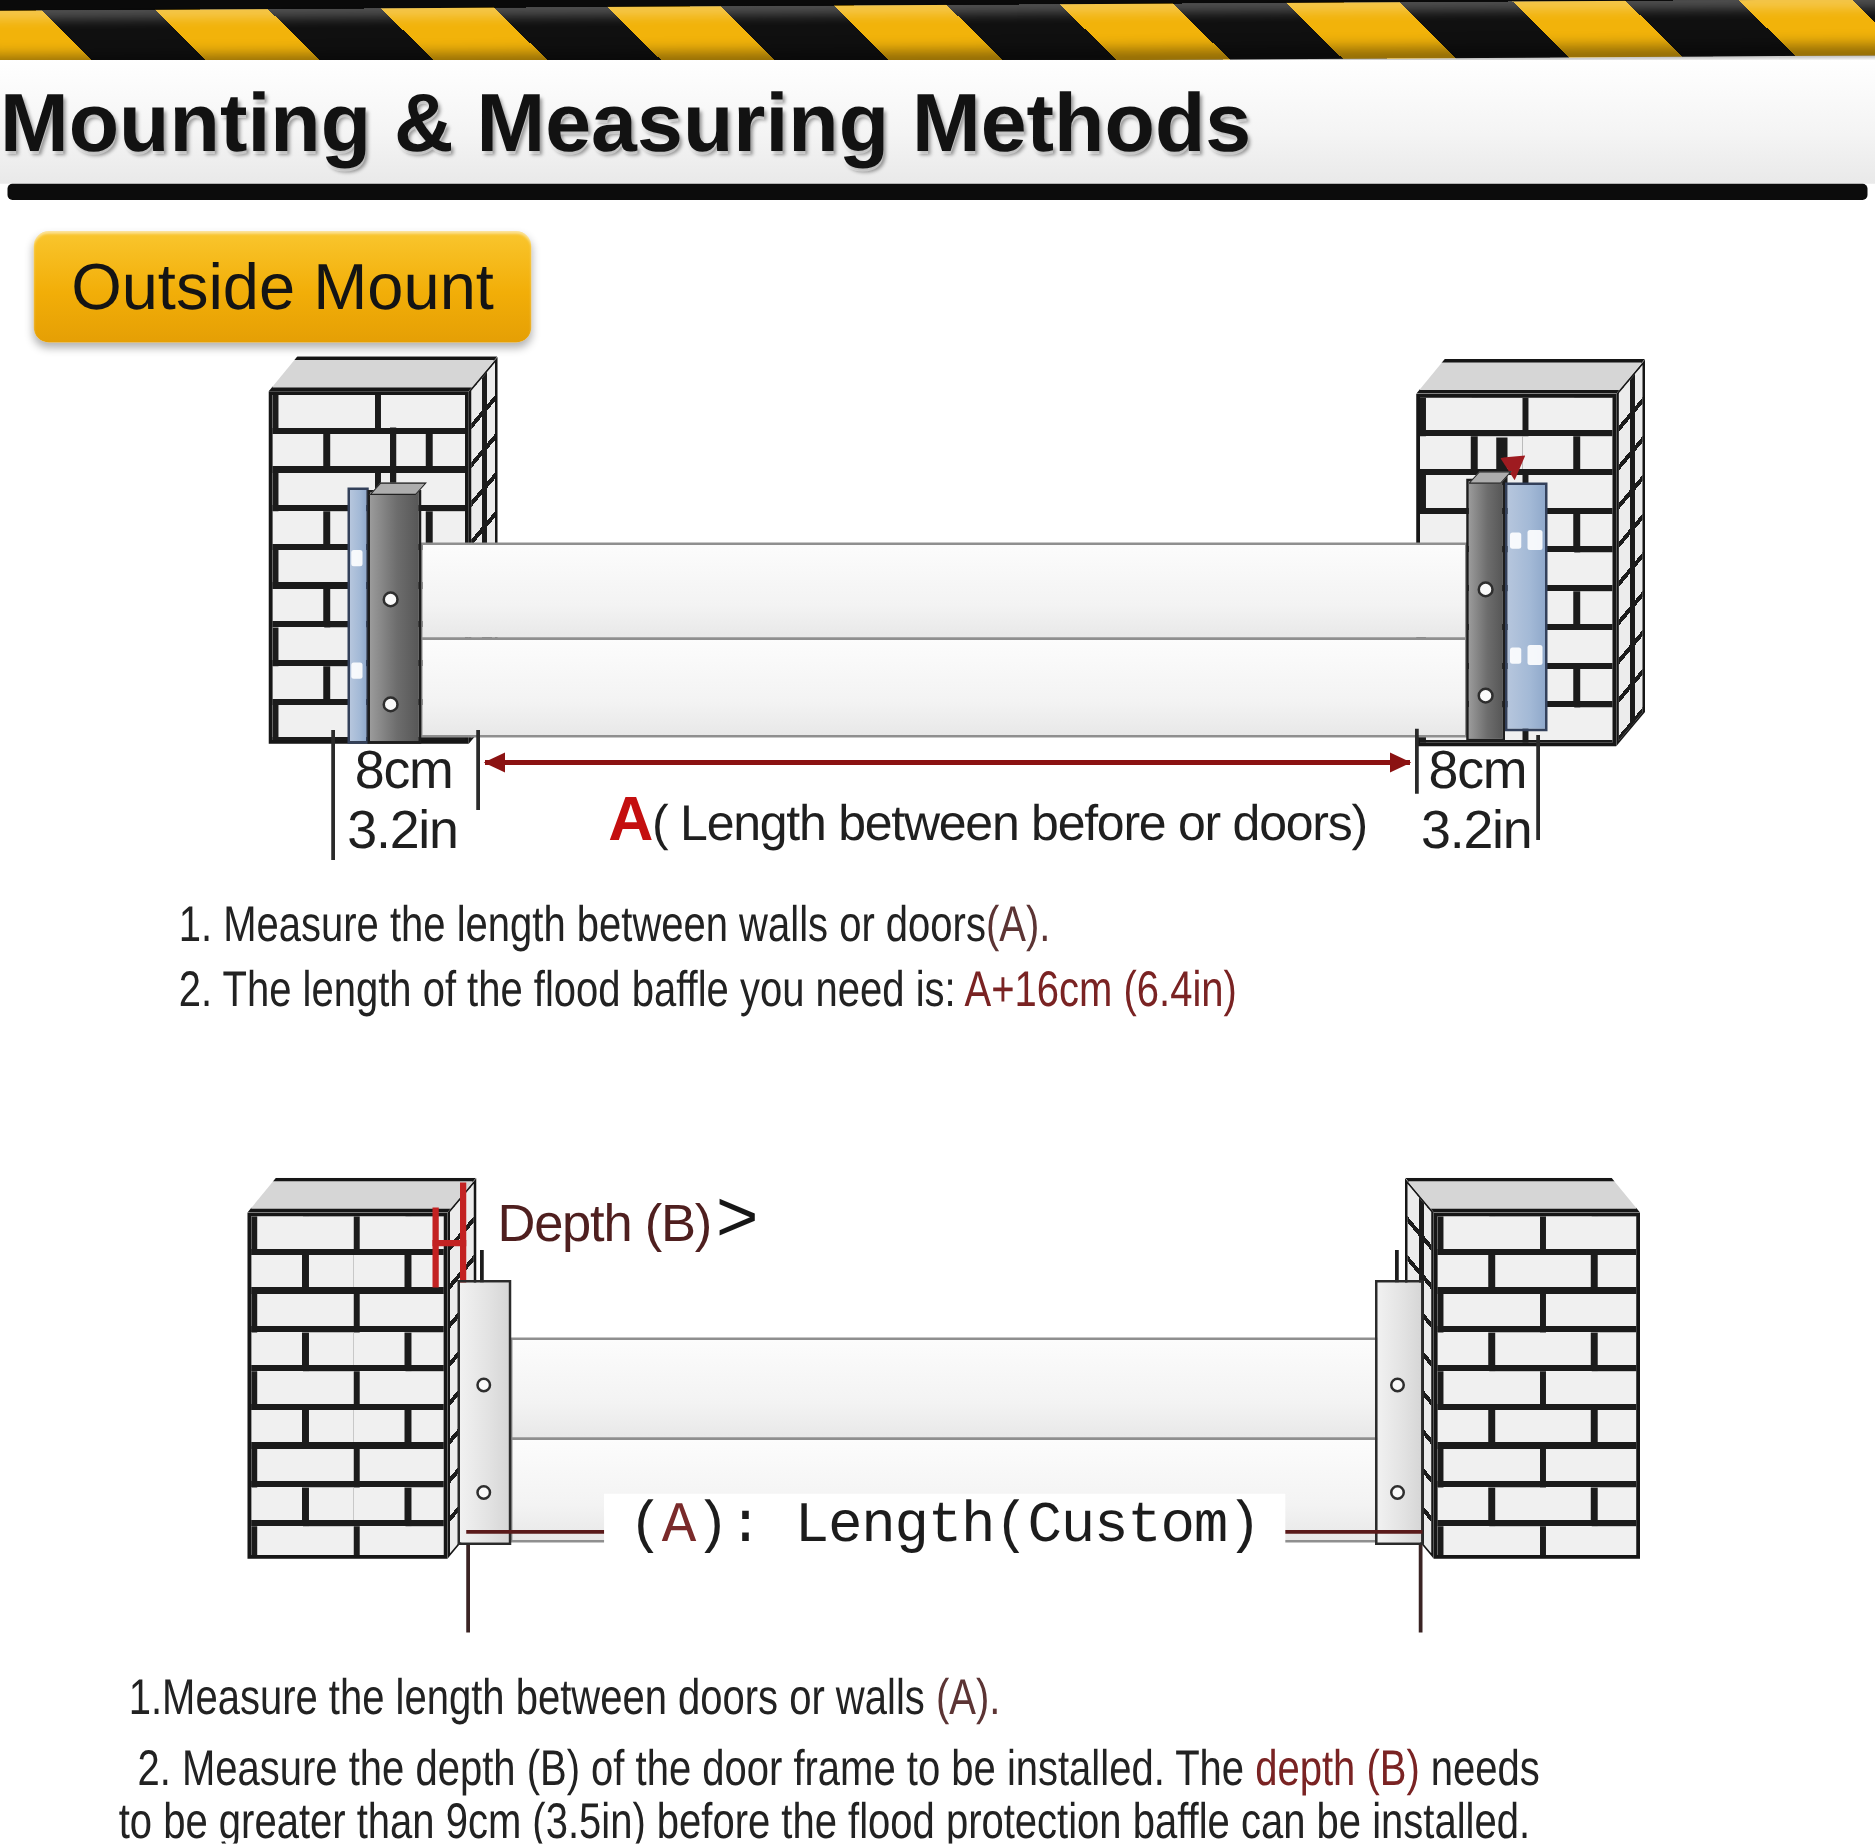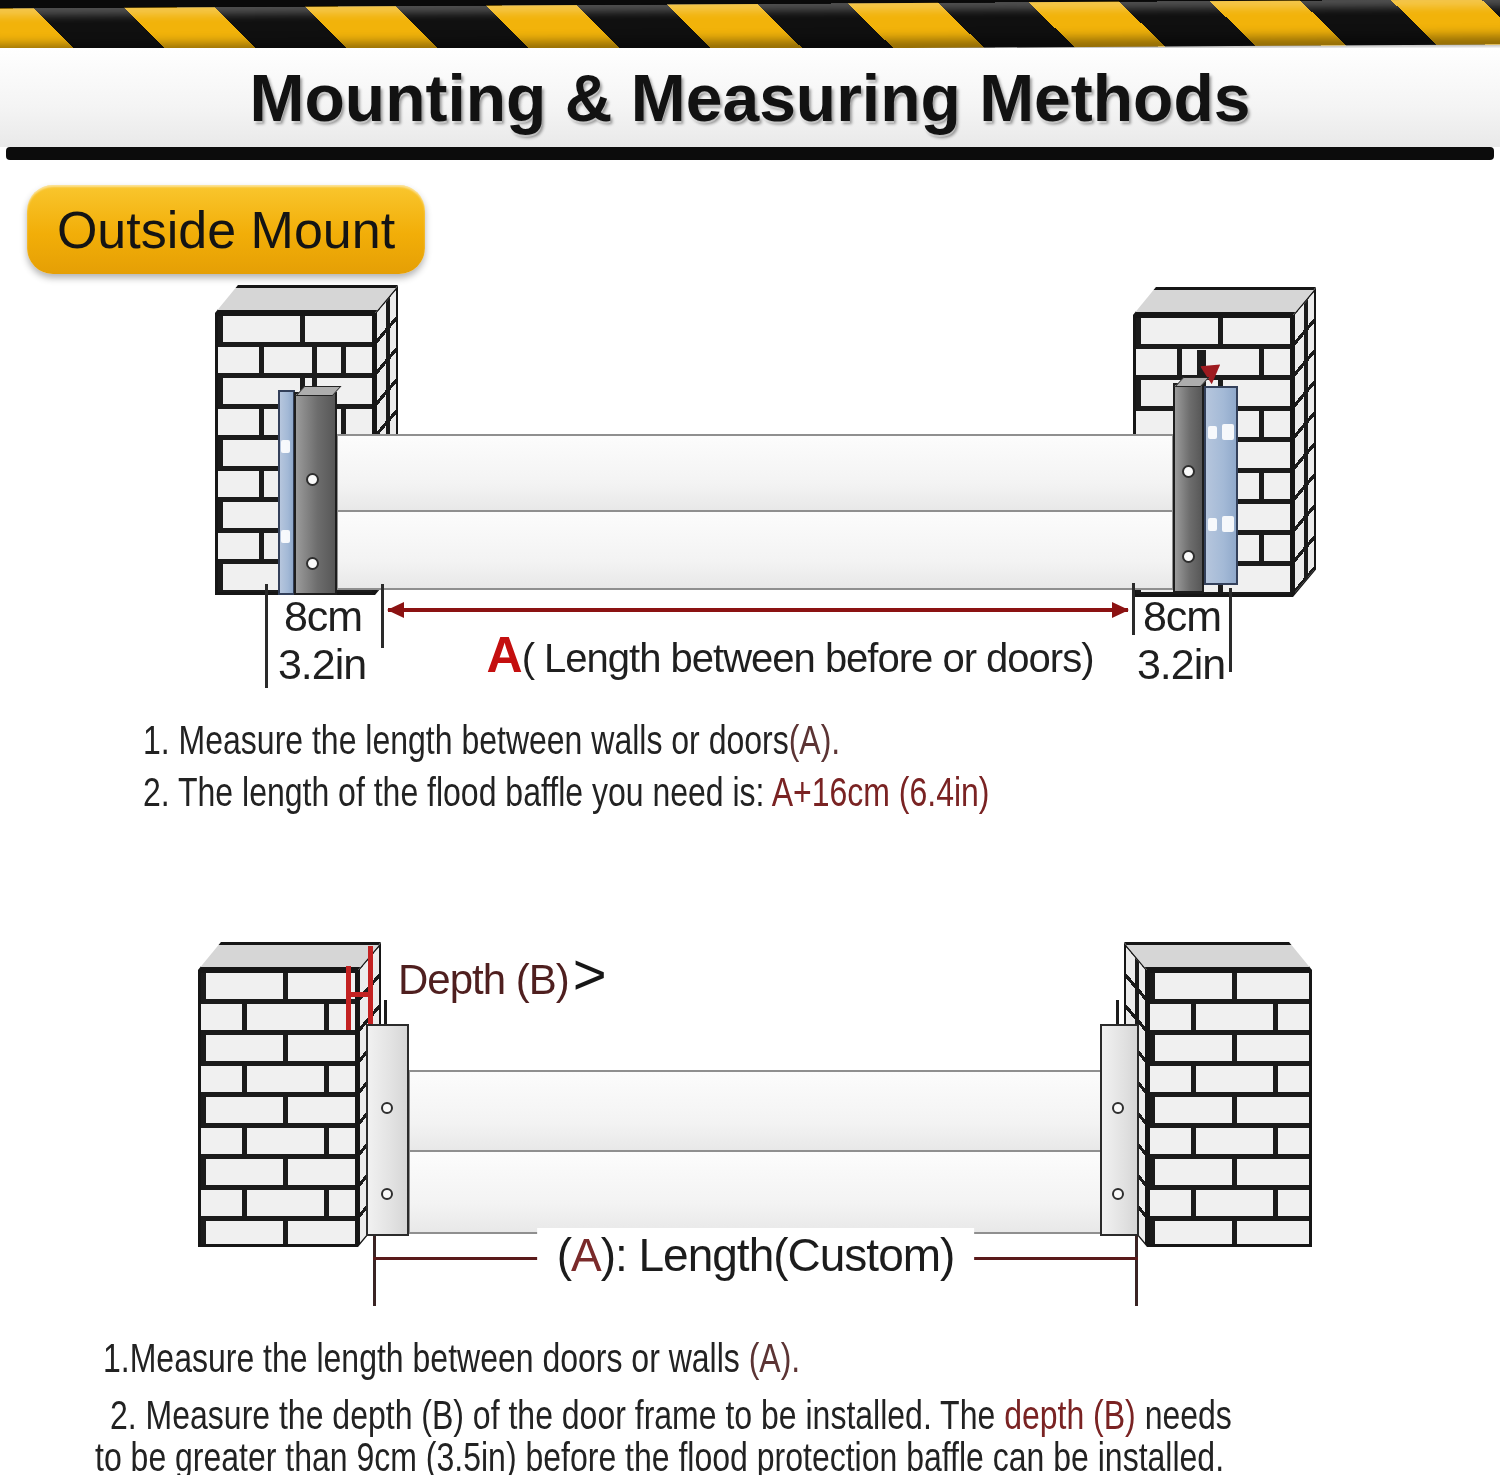--- a/index.html
+++ b/index.html
@@ -12,31 +12,31 @@
   .topbar { left:0; top:0; width:1500px; height:9px; background:#0a0a0a; }
   .tape {
     left:-12px; top:4px; width:1524px; height:45px;
     background: repeating-linear-gradient(45deg, #f2b30a 0 64px, #101010 64px 128px);
     box-shadow: inset 0 7px 9px rgba(255,255,255,.28), inset 0 -9px 11px rgba(0,0,0,.4), 0 2px 3px rgba(0,0,0,.25);
     transform: rotate(-0.35deg);
   }
   .titleband {
     left:0; top:48px; width:1500px; height:99px;
     background: linear-gradient(180deg,#ffffff 0%, #f4f4f4 60%, #e9e9e9 100%);
-    display:flex; align-items:center; justify-content:center;
+    display:flex; align-items:center; justify-content:flex-start;
   }
   .pagetitle {
     font-size:66px; font-weight:700; color:#121212; letter-spacing:0;
     text-shadow: 0 2px 0 rgba(255,255,255,.4), 2px 3px 3px rgba(0,0,0,.38);
   }
   .divider { left:6px; top:147px; width:1488px; height:13px; background:#0c0c0c; border-radius:4px; }
 
   
   .badge {
-    width:398px; height:89px; border-radius:26px;
+    width:398px; height:89px; border-radius:12px;
     background: linear-gradient(180deg,#f9c62e 0%, #f2ae08 55%, #e59f05 100%);
     box-shadow: 0 4px 7px rgba(0,0,0,.3), inset 0 2px 2px rgba(255,255,255,.5);
     display:flex; align-items:center; justify-content:center;
     font-size:52px; color:#141414;
   }
 
   
   .brickface{
     --mc:#1b1b1b; --bc:#f0f0f0;
     border:3px solid #161616;
@@ -191,21 +191,21 @@
     <div class="abs hole" style="left:381px; top:1102px; width:12px; height:12px;"></div>
     <div class="abs hole" style="left:381px; top:1188px; width:12px; height:12px;"></div>
 
     <div class="abs slot" style="left:1116px; top:1000px; width:3px; height:26px;"></div>
     <div class="abs bracket-light" style="left:1100px; top:1024px; width:39px; height:212px;"></div>
     <div class="abs hole" style="left:1112px; top:1102px; width:12px; height:12px;"></div>
     <div class="abs hole" style="left:1112px; top:1188px; width:12px; height:12px;"></div>
 
     <div class="abs tickm" style="left:373px; top:1236px; height:70px;"></div>
     <div class="abs tickm" style="left:1135px; top:1236px; height:70px;"></div>
-    <div class="abs dimline" style="left:373px; top:1257px; width:765px;">
+    <div class="abs dimline" style="left:373px; top:1224px; width:765px;font-family:Liberation Mono, monospace;">
       <div class="gaplabel">
         <span>(</span><span class="a">A</span><span>): Length(Custom)</span>
       </div>
     </div>
   </div>
 
   <div class="abs step" style="left:103px; top:1336px;">
     <span>1.Measure the length between doors or walls </span><span class="accA">(A).</span>
   </div>
   <div class="abs step" style="left:110px; top:1393px;">

